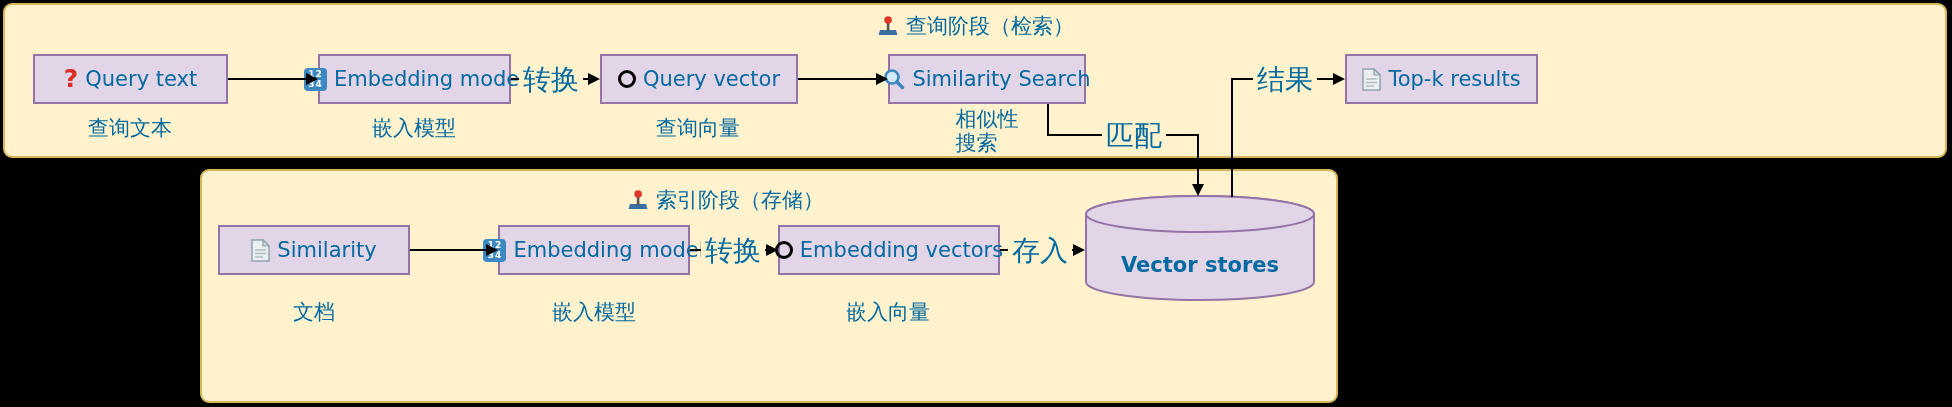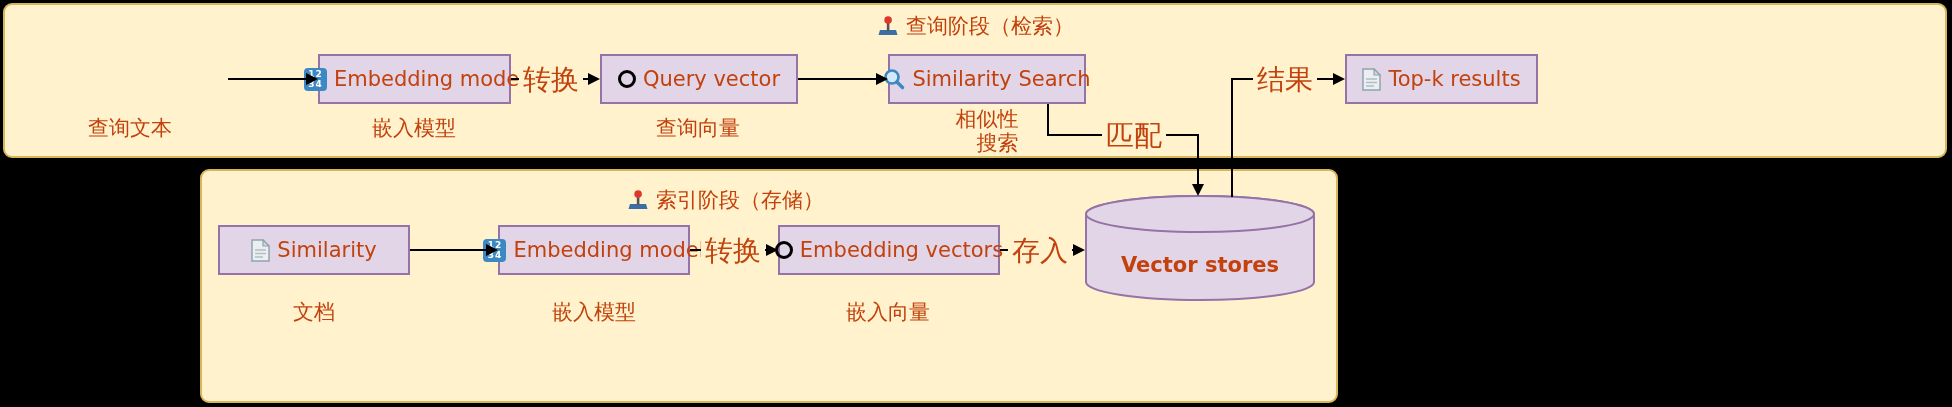--- a/index.html
+++ b/index.html
@@ -1,38 +1,38 @@
 <!DOCTYPE html>
 <html><head>
 <meta charset="utf-8">
 <style>
   html,body { margin:0; padding:0; background:#000; }
   .canvas {
     position:relative; width:1952px; height:407px; background:#000;
-    font-family:"DejaVu Sans","Liberation Sans",sans-serif; color:#c2410c;
+    font-family:"DejaVu Sans","Liberation Sans",sans-serif; color:#0369a1;
     overflow:hidden;
   }
   .panel {
     position:absolute; background:#FFF2CC; border:2px solid #D6B656;
     border-radius:9px; box-sizing:border-box;
   }
   .panel-title {
     position:absolute; transform:translateX(-50%);
     display:flex; align-items:center; gap:8px;
     font-size:21px; white-space:nowrap;
   }
   .node {
     position:absolute; height:50px; box-sizing:border-box;
     background:#E1D5E7; border:2px solid #9673A6;
     display:flex; align-items:center; justify-content:center; gap:7px;
     font-size:21px; white-space:nowrap;
   }
   .caption {
     position:absolute; transform:translateX(-50%);
-    font-size:21px; line-height:24px; text-align:right; white-space:nowrap;
+    font-size:21px; line-height:24px; text-align:left; white-space:nowrap;
   }
   .hline { position:absolute; height:2px; background:#000; }
   .vline { position:absolute; width:2px; background:#000; }
   .arrow-right {
     position:absolute; width:0; height:0;
     border-top:6px solid transparent; border-bottom:6px solid transparent;
     border-left:12px solid #000;
   }
   .arrow-down {
     position:absolute; width:0; height:0;
@@ -91,20 +91,24 @@
     <span class="icon-svg">
       <svg width="20" height="22" viewBox="0 0 20 22">
         <path d="M2 15 h16 l1.5 5 h-19 z" fill="#3B6EA5"></path>
         <rect x="8.8" y="8" width="2.6" height="8" fill="#555"></rect>
         <circle cx="10.1" cy="5" r="3.8" fill="#E0352B"></circle>
       </svg>
     </span>
     <span>索引阶段（存储）</span>
   </div>
 
+  <div class="node" style="left:33px;top:54px;width:195px">
+    <span class="icon-question"></span>
+    <span>Query text</span>
+  </div>
 
   <div class="node" style="left:318px;top:54px;width:193px">
     <span class="icon-numbers"></span>
     <span>Embedding model</span>
   </div>
 
   <div class="node" style="left:600px;top:54px;width:198px">
     <span class="icon-circle"></span>
     <span>Query vector</span>
   </div>

